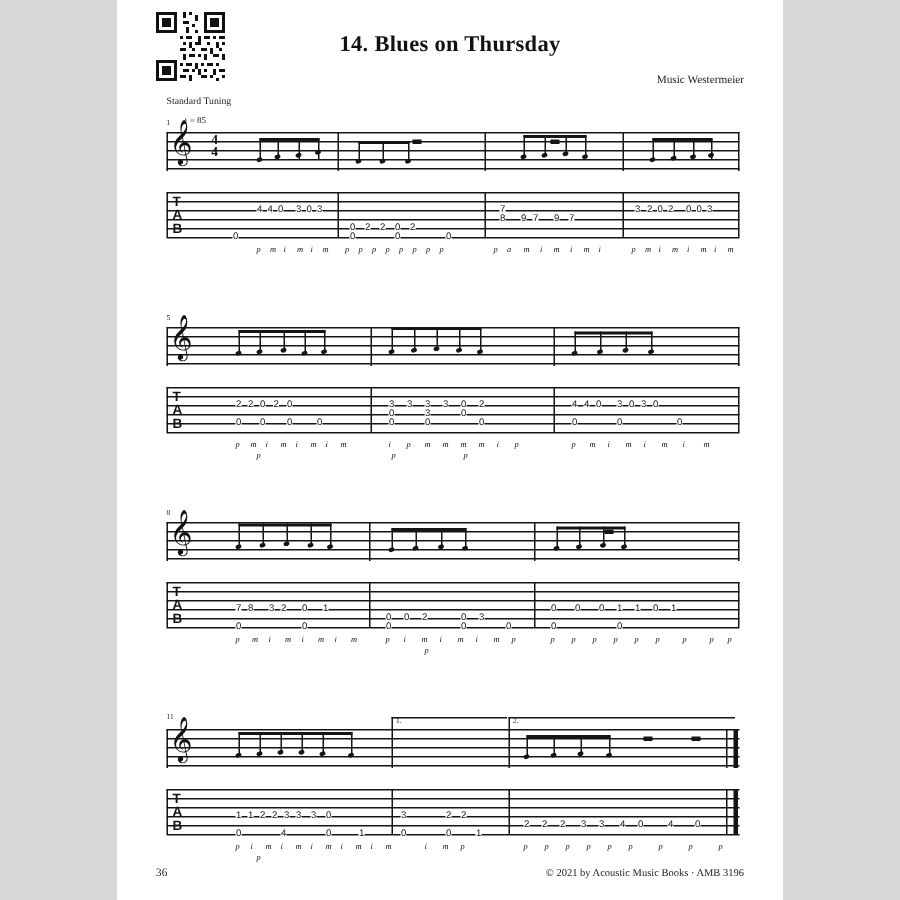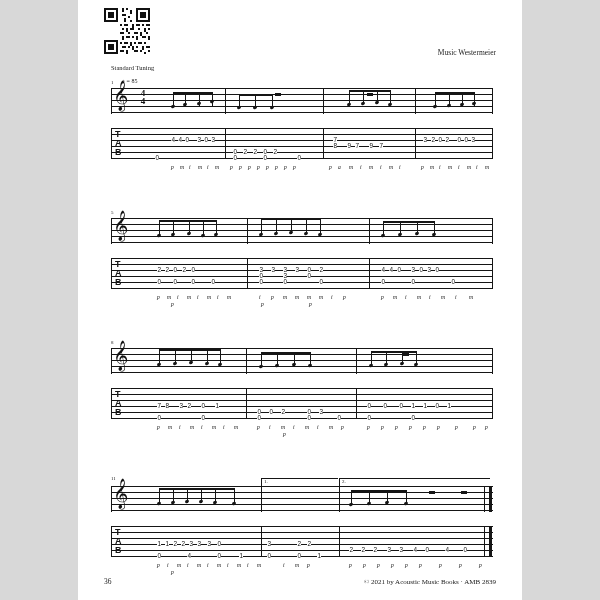--- a/index.html
+++ b/index.html
@@ -212,20 +212,21 @@
         <rect x="8" y="21" width="2" height="1"></rect>
           <rect x="11" y="21" width="1" height="2"></rect>
         <rect x="15" y="21" width="2" height="1"></rect>
           <rect x="18" y="21" width="1" height="1"></rect>
         <rect x="20" y="22" width="1" height="1"></rect>
           <rect x="22" y="21" width="1" height="1"></rect>
       </g>
     </svg>
   </div>
 
+  <div class="title">14. Blues on Thursday</div>
   <div class="composer">Music Westermeier</div>
   <div class="tuning">Standard Tuning</div>
   <div class="tempo">♪ <span>= 85</span></div>
 
   <div class="system" id="sys1" style="top:78px;height:110px;">
     <div class="measnum" style="left:0px;top:2px;">1</div>
 
     <div class="stafflines" style="top:10px;height:26px;">
       <div class="ln" style="top:0px;"></div>
         <div class="ln" style="top:6px;"></div>
@@ -733,15 +734,15 @@
     <div class="fing" style="left:266px;top:86px;">p</div>
     <div class="fing" style="left:280px;top:86px;">p</div>
     <div class="fing" style="left:294px;top:86px;">p</div>
     <div class="fing" style="left:308px;top:86px;">p</div>
     <div class="fing" style="left:328px;top:86px;">p</div>
     <div class="fing" style="left:348px;top:86px;">p</div>
     <div class="fing" style="left:368px;top:86px;">p</div>
   </div>
 
   <div class="pagenum">36</div>
-  <div class="copyright">© 2021 by Acoustic Music Books · AMB 2839</div>
+  <div class="copyright">© 2021 by Acoustic Music Books · AMB 3196</div>
 
 </div>
 
 </body></html>

